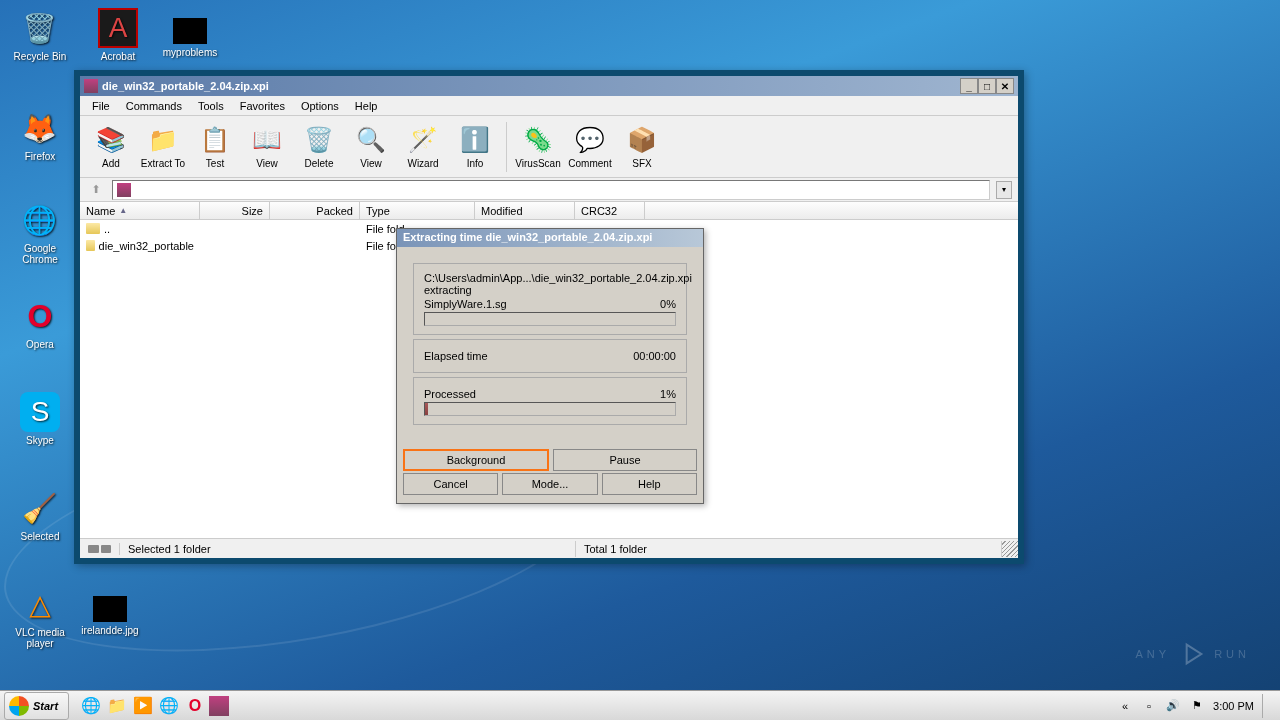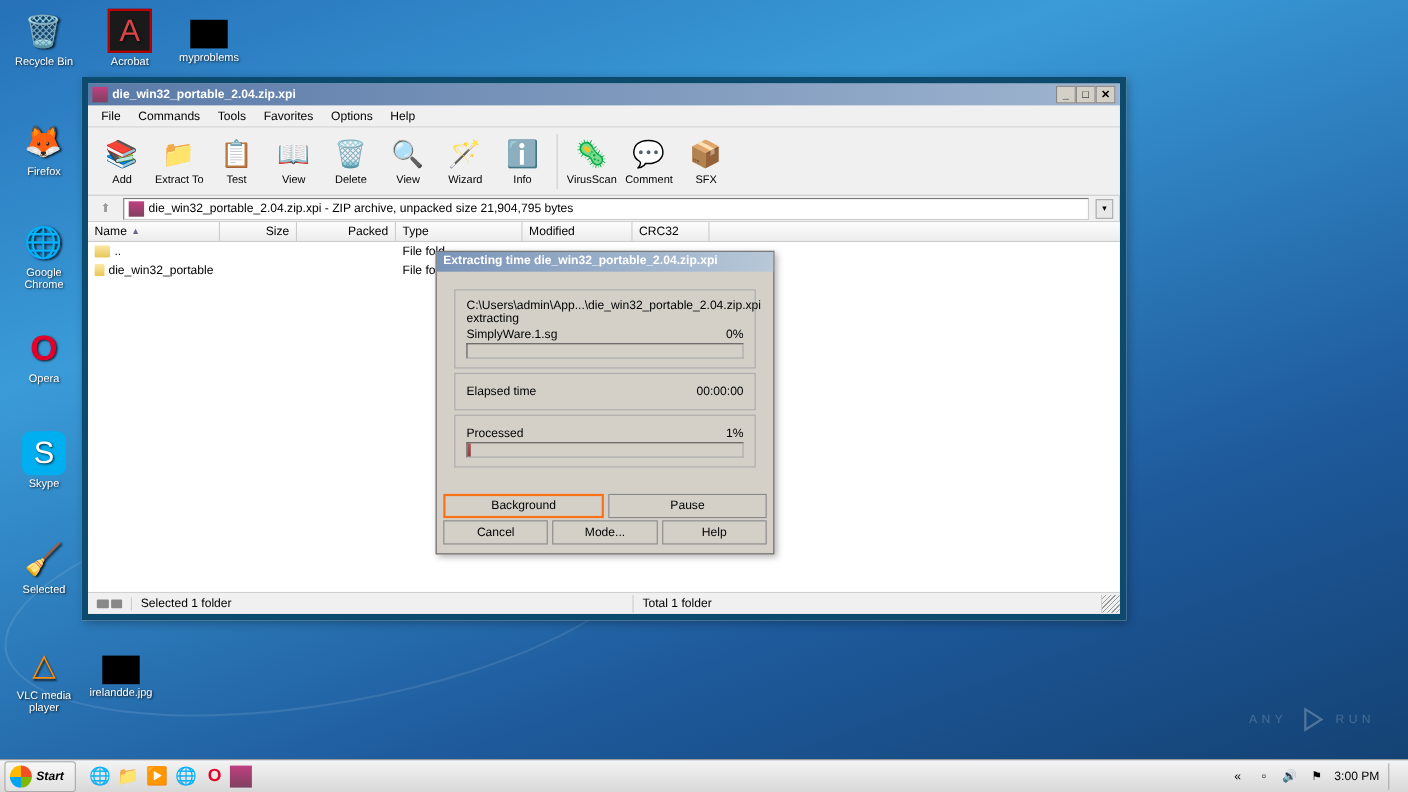--- a/index.html
+++ b/index.html
@@ -174,21 +174,20 @@
         </div>
         <div class="tool-btn">
           <div class="tool-icon">📦</div>
           <div class="tool-label">SFX</div>
         </div>
       </div>
     <div class="path-row">
       <div class="up-btn">⬆</div>
       <div class="path-input">
         <div class="path-icon"></div>
-        <span>die_win32_portable_2.04.zip.xpi - ZIP archive, unpacked size 21,904,795 bytes</span>
       </div>
       <div class="path-drop">▾</div>
     </div>
     <div class="file-header">
       <div class="col-head col-name">
           <span>Name</span>
           <span class="sort-arrow">▲</span>
         </div>
       <div class="col-head col-size">
           <span>Size</span>

